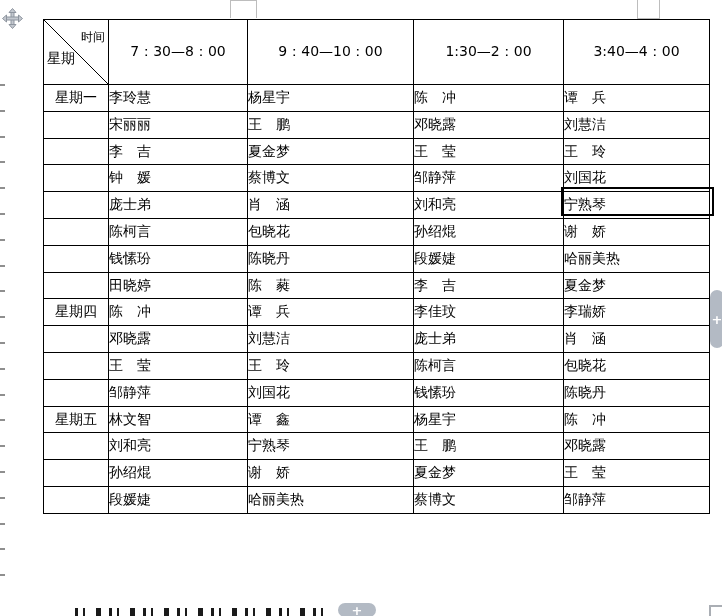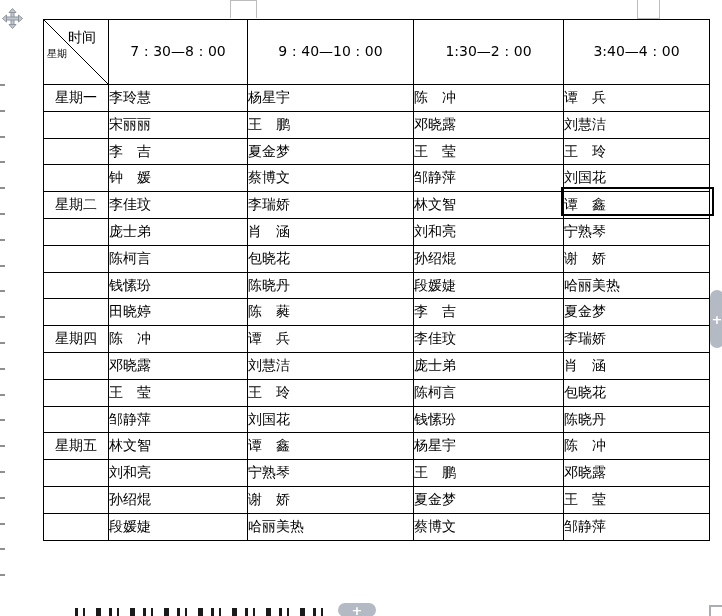--- a/index.html
+++ b/index.html
@@ -15,22 +15,22 @@
     border-collapse:collapse;table-layout:fixed;
   }
   table.schedule td{
     border:1px solid #000;padding:0;font-size:14px;line-height:25.8px;
     overflow:hidden;white-space:nowrap;
   }
   tr.header-row td{height:64px;line-height:normal;}
   tr.body-row{height:25.8px;}
   td.corner-cell{position:relative;}
   td.corner-cell svg{position:absolute;left:0;top:0;}
-  .corner-top{position:absolute;right:12px;top:9px;font-size:14px;}
-  .corner-bottom{position:absolute;left:3px;bottom:23px;font-size:10px;}
+  .corner-top{position:absolute;right:3px;top:9px;font-size:12px;}
+  .corner-bottom{position:absolute;left:3px;bottom:16px;font-size:14px;}
   td.time-cell{text-align:center;font-size:13.5px;vertical-align:middle;}
   td.day-cell{text-align:center;}
   td.name-cell{text-align:left;padding-left:8px;}
 
   
   .sel-rect{
     position:absolute;left:561px;top:187px;width:149px;height:25px;
     border:2px solid #000;pointer-events:none;
   }
 
@@ -131,27 +131,20 @@
           <td class="name-cell">王　玲</td>
         </tr>
         <tr class="body-row">
           <td class="day-cell"></td>
           <td class="name-cell">钟　媛</td>
           <td class="name-cell">蔡博文</td>
           <td class="name-cell">邹静萍</td>
           <td class="name-cell">刘国花</td>
         </tr>
         <tr class="body-row">
-          <td class="day-cell">星期二</td>
-          <td class="name-cell">李佳玟</td>
-          <td class="name-cell">李瑞娇</td>
-          <td class="name-cell">林文智</td>
-          <td class="name-cell">谭　鑫</td>
-        </tr>
-        <tr class="body-row">
           <td class="day-cell"></td>
           <td class="name-cell">庞士弟</td>
           <td class="name-cell">肖　涵</td>
           <td class="name-cell">刘和亮</td>
           <td class="name-cell">宁熟琴</td>
         </tr>
         <tr class="body-row">
           <td class="day-cell"></td>
           <td class="name-cell">陈柯言</td>
           <td class="name-cell">包晓花</td>

